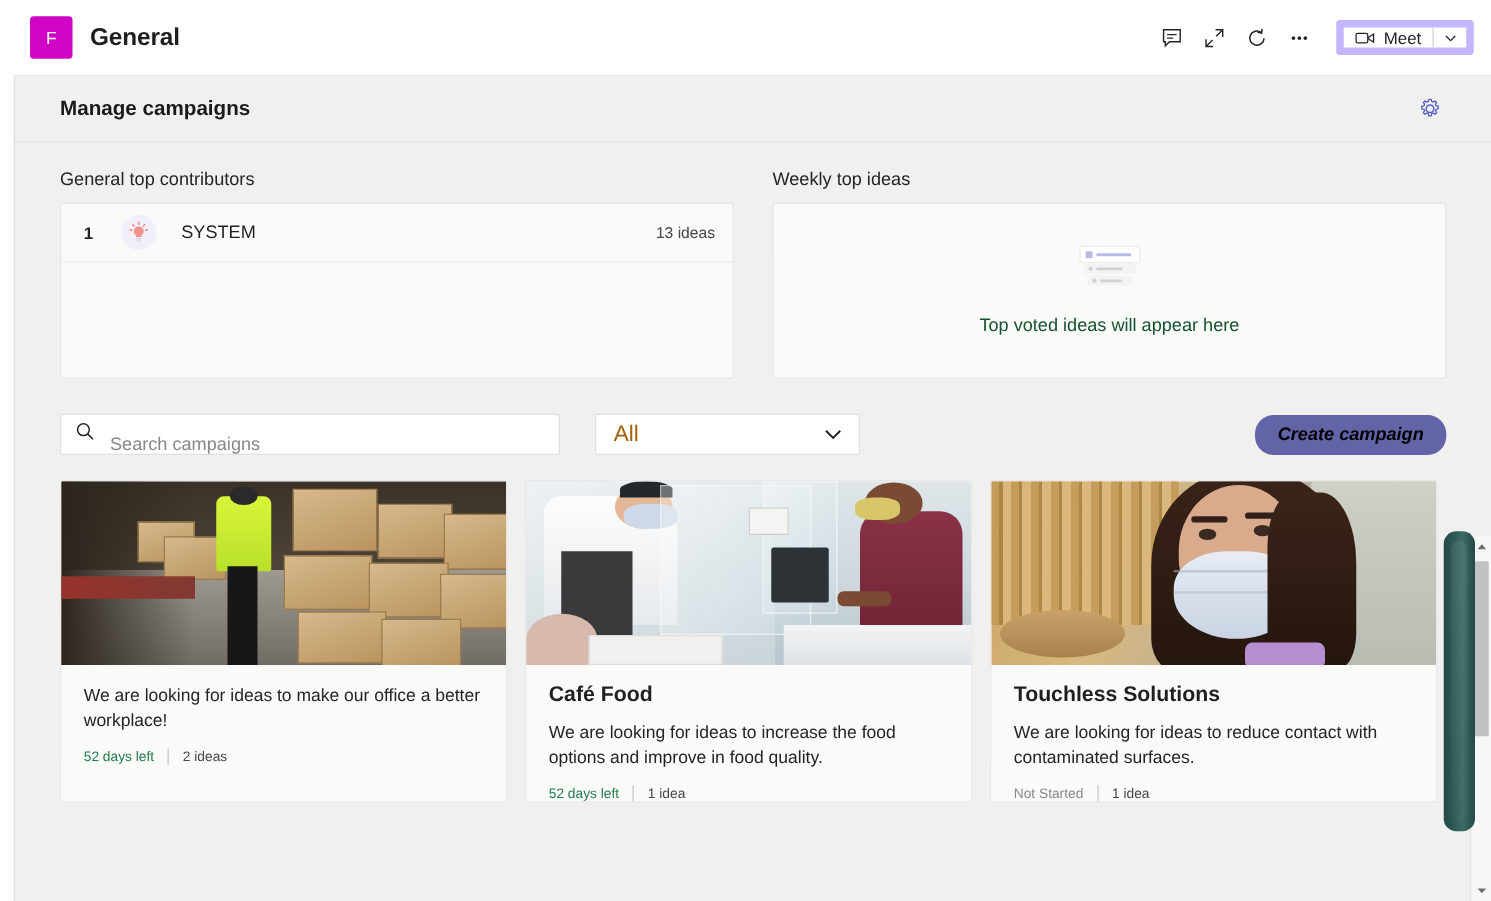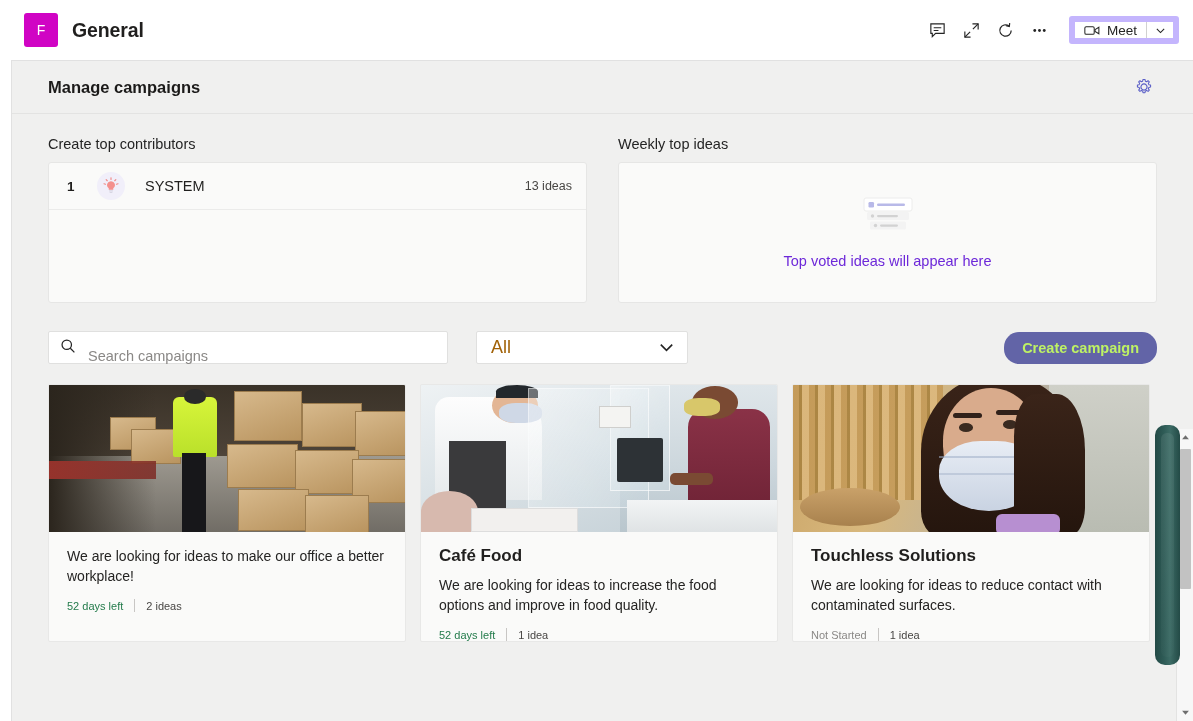--- a/index.html
+++ b/index.html
@@ -191,21 +191,21 @@
 
   
   .empty-state {
     height: 100%;
     display: flex; flex-direction: column;
     align-items: center; justify-content: center;
     gap: 18px;
   }
   .empty-text {
     font-size: 14.5px;
-    color: #6d28d9;
+    color: #14532d;
   }
 
   
   .toolsrow {
     display: flex; align-items: center;
     padding: 28px 36px 0 36px;
     gap: 0;
   }
   .search-box {
     position: relative;
@@ -237,28 +237,29 @@
     display: flex; align-items: center;
     padding: 0 11px 0 14px;
     cursor: pointer;
   }
   .select-value { font-size: 18px; color: #a16207; }
   .select-caret { margin-left: auto; display: flex; color: #242424; }
   .create-btn {
     margin-left: auto;
     height: 32px;
     background: #6264a7;
-    color: #bef264;
+    color: #000000;
     border: none;
     border-radius: 15px;
     padding: 0 18px;
     font-family: "Liberation Sans", sans-serif;
     font-size: 14.5px;
     font-weight: bold;
     cursor: pointer;
+    font-style: italic;
   }
 
   
   .cards {
     display: flex;
     gap: 14px;
     padding: 20px 36px 0 36px;
   }
   .card {
     width: 358px;
@@ -422,21 +423,21 @@
         <svg width="18" height="18" viewBox="0 0 20 20">
           <path d="M10 6.6 A3.4 3.4 0 1 0 10 13.4 A3.4 3.4 0 1 0 10 6.6 Z" fill="none" stroke="#5b5fc7" stroke-width="1.3"></path>
           <path d="M10 1.6 L11.1 1.6 L11.5 3.5 L12.9 4.1 L14.5 3 L15.9 4.4 L14.8 6 L15.4 7.4 L17.3 7.8 L17.3 10.1 L15.4 10.5 L14.8 11.9 L15.9 13.5 L14.5 14.9 L12.9 13.8 L11.5 14.4 L11.1 16.3 L8.9 16.3 L8.5 14.4 L7.1 13.8 L5.5 14.9 L4.1 13.5 L5.2 11.9 L4.6 10.5 L2.7 10.1 L2.7 7.8 L4.6 7.4 L5.2 6 L4.1 4.4 L5.5 3 L7.1 4.1 L8.5 3.5 L8.9 1.6 Z" fill="none" stroke="#5b5fc7" stroke-width="1.2" stroke-linejoin="round"></path>
         </svg>
       </div>
     </div>
 
     <div class="widgets">
 
       <div class="widget">
-        <div class="widget-label">Create top contributors</div>
+        <div class="widget-label">General top contributors</div>
         <div class="widget-box">
           <div class="contrib-row">
             <div class="contrib-rank">1</div>
             <div class="contrib-avatar">
               <svg width="20" height="20" viewBox="0 0 24 24">
                 <g stroke="#f08a88" stroke-width="1.4" stroke-linecap="round">
                   <path d="M12 2.2 V4.2"></path>
                     <path d="M6.2 4.3 L7.5 5.7"></path>
                     <path d="M17.8 4.3 L16.5 5.7"></path>
                   <path d="M3.6 9.3 L5.4 9.9"></path>

